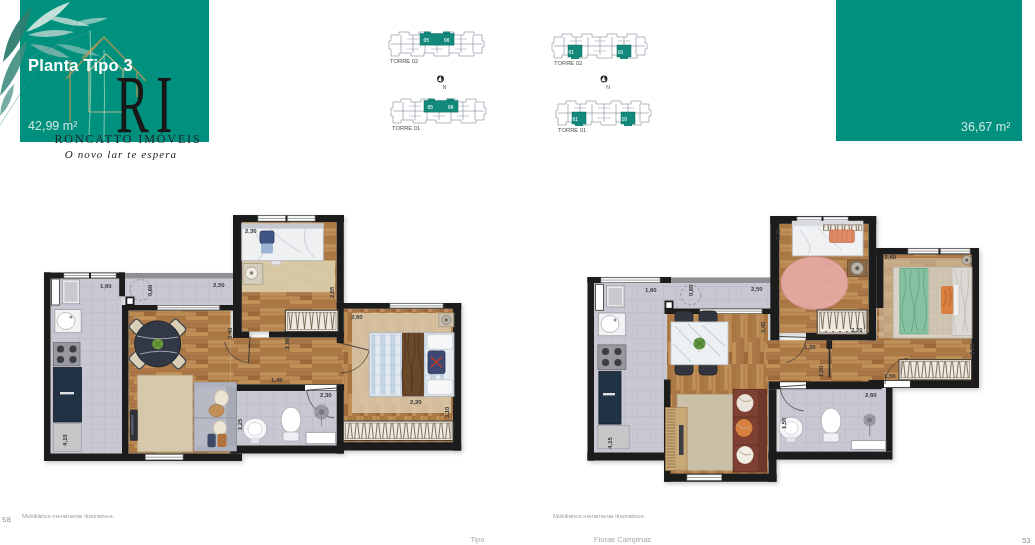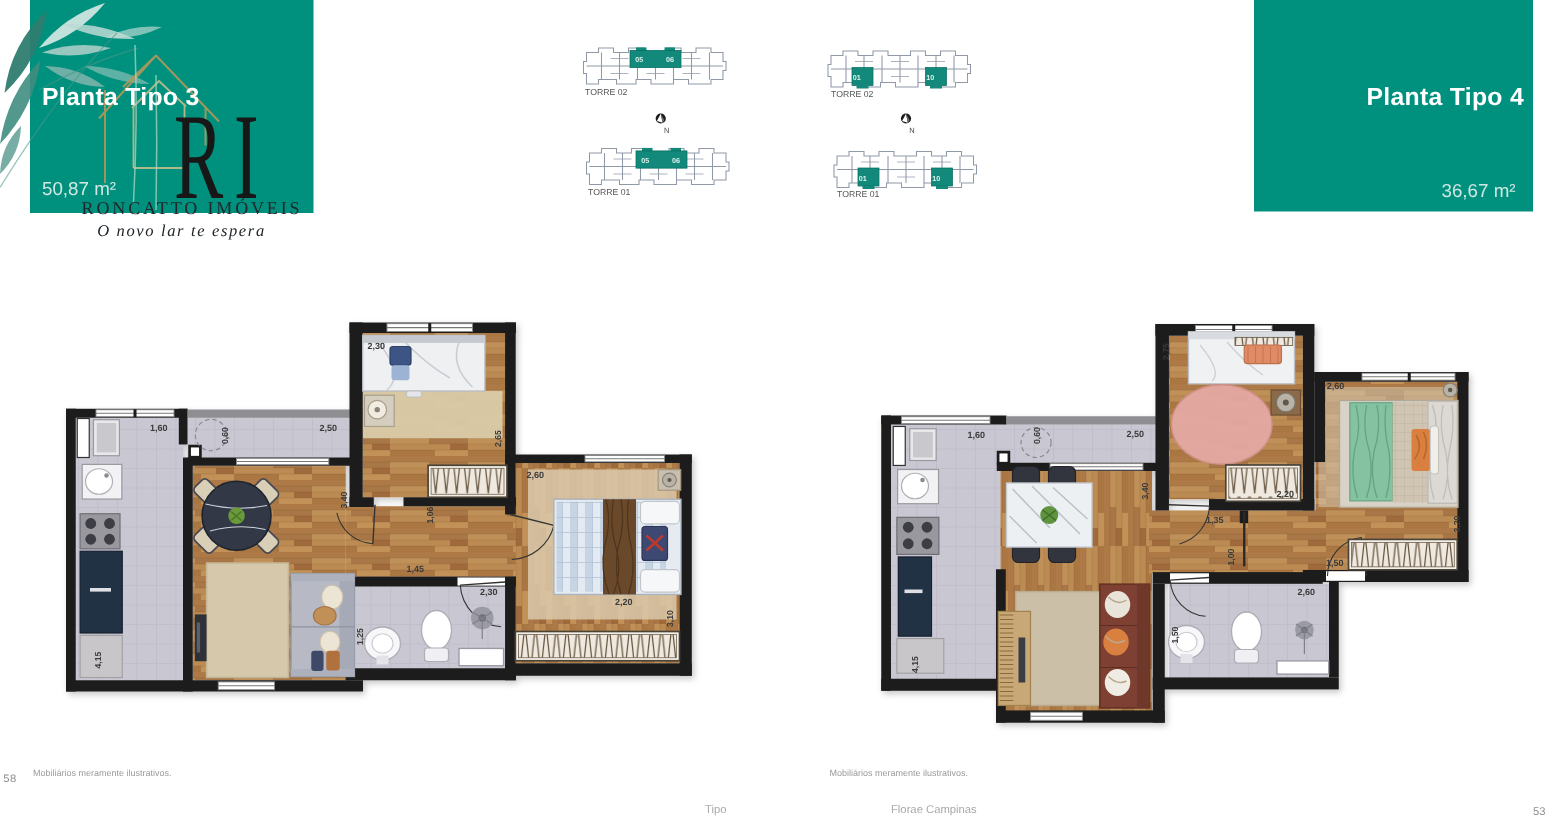--- a/index.html
+++ b/index.html
@@ -13,23 +13,22 @@
 .pagenum{position:absolute;color:#8f8f8f;font-size:7.5px;}
 </style></head><body>
 <div id="page">
 
 <div class="hdr hdrL"></div>
 
 <div class="hdr hdrR"></div>
 
 <div class="ptitle" style="left:28px;top:56px;">Planta Tipo 3</div>
 
-<div class="area" style="left:28px;top:118.5px;">50,87 m²</div>
-
-<div class="ptitle" style="left:845px;width:171px;top:56px;text-align:right;">Planta Tipo 4</div>
+<div class="area" style="left:28px;top:118.5px;">42,99 m²</div>
+
 
 <div class="area" style="left:961px;top:119.5px;">36,67 m²</div>
 
 <div class="smalltxt" style="left:22px;top:513px;">Mobiliários meramente ilustrativos.</div>
 
 <div class="smalltxt" style="left:553px;top:513px;">Mobiliários meramente ilustrativos.</div>
 
 <div class="pagenum" style="left:2px;top:516px;font-family:Liberation Mono, monospace;">58</div>
 
 <div class="pagenum" style="left:470px;top:535px;color:#a8a8a8;">Tipo</div>

